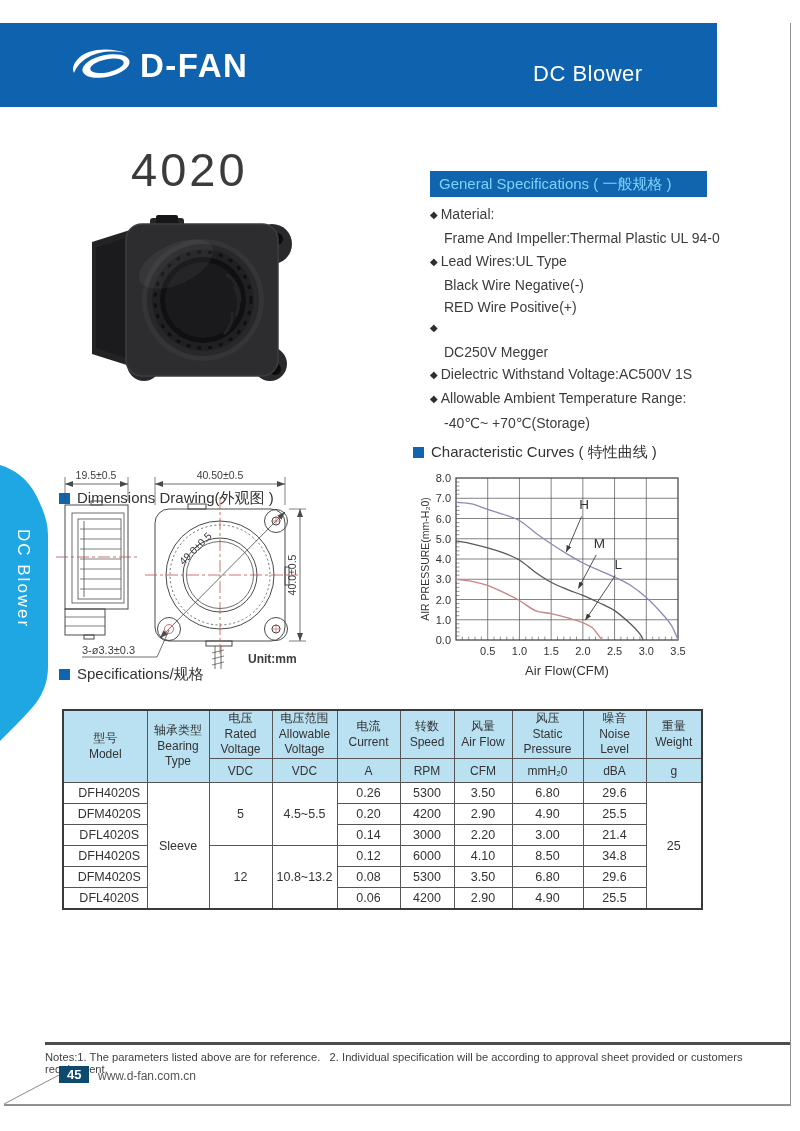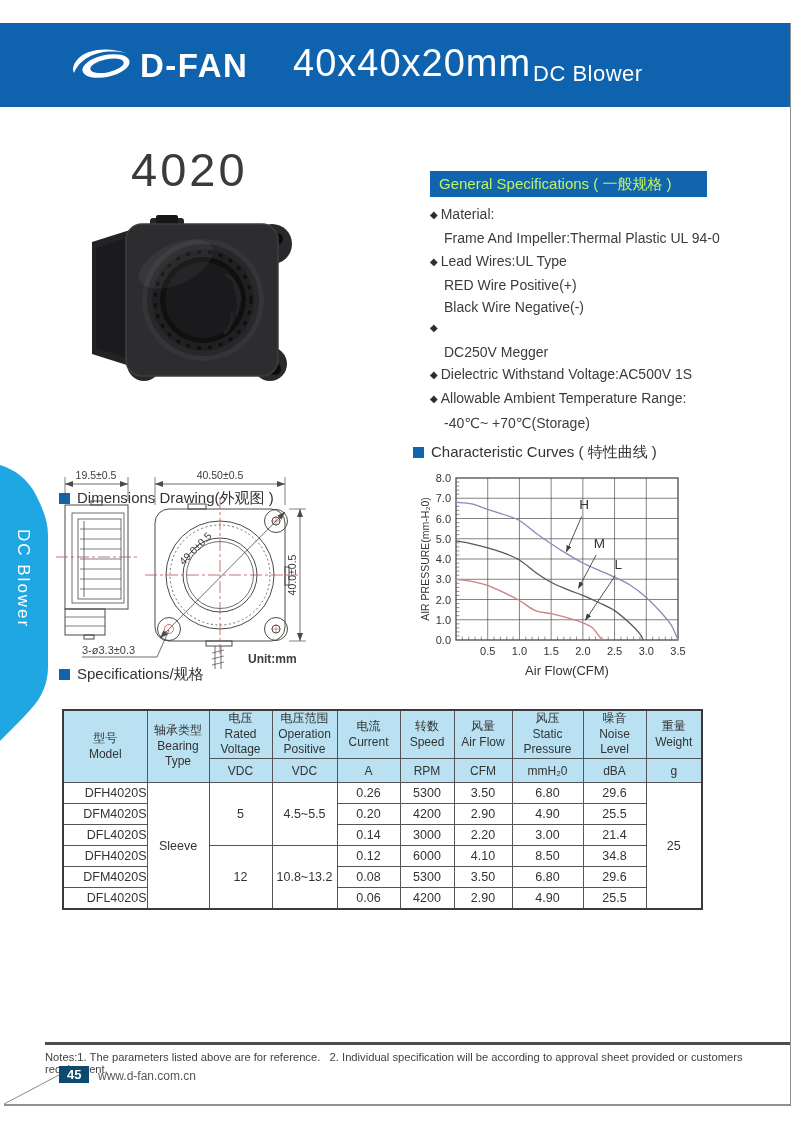--- a/index.html
+++ b/index.html
@@ -1,32 +1,32 @@
 <!DOCTYPE html>
 <html><head>
 <meta charset="utf-8">
 <style>
   html,body{margin:0;padding:0;background:#ffffff;}
   .page{position:relative;width:800px;height:1131px;background:#fff;overflow:hidden;
         font-family:"Liberation Sans","DejaVu Sans",sans-serif;color:#3c3c3c;}
 
   
-  .header-bar{position:absolute;left:0;top:23px;width:791px;height:84px;background:#0e62ae;}
+  .header-bar{position:absolute;left:0;top:23px;width:717px;height:84px;background:#0e62ae;}
   .logo{position:absolute;left:72px;top:23px;width:64px;height:38px;}
   .brand{position:absolute;left:140px;top:24px;font-size:33px;font-weight:bold;color:#fff;letter-spacing:1.5px;}
   .size-title{position:absolute;left:293px;top:19px;font-size:38px;font-weight:400;color:#fff;letter-spacing:1px;}
   .product-type{position:absolute;left:533px;top:38px;font-size:22px;color:#fff;letter-spacing:0.5px;}
 
   
   .model-number{position:absolute;left:131px;top:142px;font-size:47px;color:#3b3b3b;letter-spacing:3px;}
   .fan-photo{position:absolute;left:84px;top:208px;width:228px;height:180px;}
 
   
   .gs-title{position:absolute;left:430px;top:171px;width:277px;height:26px;background:#1164ae;
-            color:#bef264;font-size:15px;line-height:26px;padding-left:9px;box-sizing:border-box;}
+            color:#7dd3fc;font-size:15px;line-height:26px;padding-left:9px;box-sizing:border-box;}
   .gs-list{position:absolute;left:430px;top:203px;width:330px;}
   .gs-line{font-size:14px;line-height:22.3px;color:#3c3c3c;display:flex;align-items:baseline;}
   .gs-line.cont{padding-left:14px;}
   .gs-diamond{font-size:10px;margin-right:3px;position:relative;top:-1px;color:#2e2e2e;}
 
   
   .sec-head{position:absolute;display:flex;align-items:center;gap:7px;font-size:15px;color:#333;}
   .sec-head .sq{width:11px;height:11px;background:#1164ae;flex:0 0 auto;}
   .sec-dims{left:59px;top:443px;margin-top:46px;}
   .sec-curves{left:413px;top:443px;}
@@ -52,21 +52,21 @@
 
   
   .table-wrap{position:absolute;left:62px;top:709px;width:639px;}
   .spec-table{border-collapse:collapse;width:639px;table-layout:fixed;border:2px solid #3a3a3a;}
   .spec-table th,.spec-table td{border:1px solid #555;font-weight:normal;color:#333;
                                  text-align:center;vertical-align:middle;padding:0;}
   .spec-table thead th{background:#b9e1f2;}
   .spec-table .h1 th{height:47px;font-size:12px;line-height:1.3;}
   .spec-table .h2 th{height:23px;font-size:12px;}
   .spec-table tbody td{height:20px;font-size:12.5px;}
-  .spec-table td.model{text-align:right;padding-left:8px;margin-left:36px;}
+  .spec-table td.model{text-align:center;padding-left:8px;margin-left:36px;}
 
   
   .footer-rule{position:absolute;left:45px;top:1042px;width:745px;height:3px;background:#4d4d4d;}
   .notes{position:absolute;left:45px;top:1051px;width:750px;font-size:11.2px;color:#3f3f3f;white-space:pre-wrap;}
   .page-badge{position:absolute;left:59px;top:1066px;background:#0c4a6e;color:#fff;
               font-size:13px;font-weight:bold;padding:1px 8px;}
   .site-url{position:absolute;left:98px;top:1069px;font-size:12px;color:#555;}
   .corner-svg{position:absolute;left:0;top:1060px;width:70px;height:50px;}
   .bottom-border{position:absolute;left:4px;top:1104px;width:787px;height:1.5px;background:#909090;}
   .right-border{position:absolute;left:789.5px;top:23px;width:1.5px;height:1082px;background:#909090;}
@@ -78,21 +78,20 @@
 
   <div class="header-bar">
     <svg class="logo" viewBox="0 0 64 38">
       <path d="M2,27 C9,10 30,2 54,7 C38,1 14,2 5,14 C1,19 0,23 2,27 Z" fill="#ffffff"></path>
       <g transform="rotate(-12 34 20)">
         <ellipse cx="34" cy="20" rx="24" ry="11" fill="#ffffff"></ellipse>
         <ellipse cx="35" cy="20" rx="17" ry="6.5" fill="#0e62ae"></ellipse>
       </g>
     </svg>
     <div class="brand">D-FAN</div>
-    <div class="size-title">40x40x20mm</div>
     <div class="product-type">DC Blower</div>
   </div>
 
   <div class="model-number">4020</div>
 
   <svg class="fan-photo" viewBox="0 0 228 180">
     <path d="M8,34 L46,22 L46,158 L8,146 Z" fill="#232325"></path>
     <path d="M12,40 L42,30 L42,150 L12,140 Z" fill="#1b1b1d"></path>
     <rect x="66" y="10" width="34" height="14" rx="3" fill="#252527"></rect>
     <rect x="72" y="7" width="22" height="9" rx="2" fill="#161618"></rect>
@@ -126,24 +125,24 @@
         <span>Material:</span>
       </div>
       <div class="gs-line cont">
         <span>Frame And Impeller:Thermal Plastic UL 94-0</span>
       </div>
       <div class="gs-line">
         <span class="gs-diamond">◆</span>
         <span>Lead Wires:UL Type</span>
       </div>
       <div class="gs-line cont">
+        <span>Black Wire Negative(-)</span>
+      </div>
+      <div class="gs-line cont">
         <span>RED Wire Positive(+)</span>
-      </div>
-      <div class="gs-line cont">
-        <span>Black Wire Negative(-)</span>
       </div>
       <div class="gs-line">
         <span class="gs-diamond">◆</span>
       </div>
       <div class="gs-line cont">
         <span>DC250V Megger</span>
       </div>
       <div class="gs-line">
         <span class="gs-diamond">◆</span>
         <span>Dielectric Withstand Voltage:AC500V 1S</span>
@@ -396,21 +395,21 @@
             <th rowspan="2">
               <div class="cn">轴承类型</div>
               <div class="en">Bearing Type</div>
             </th>
             <th>
               <div class="cn">电压</div>
               <div class="en">Rated Voltage</div>
             </th>
             <th>
               <div class="cn">电压范围</div>
-              <div class="en">Operation Positive</div>
+              <div class="en">Allowable Voltage</div>
             </th>
             <th>
               <div class="cn">电流</div>
               <div class="en">Current</div>
             </th>
             <th>
               <div class="cn">转数</div>
               <div class="en">Speed</div>
             </th>
             <th>

